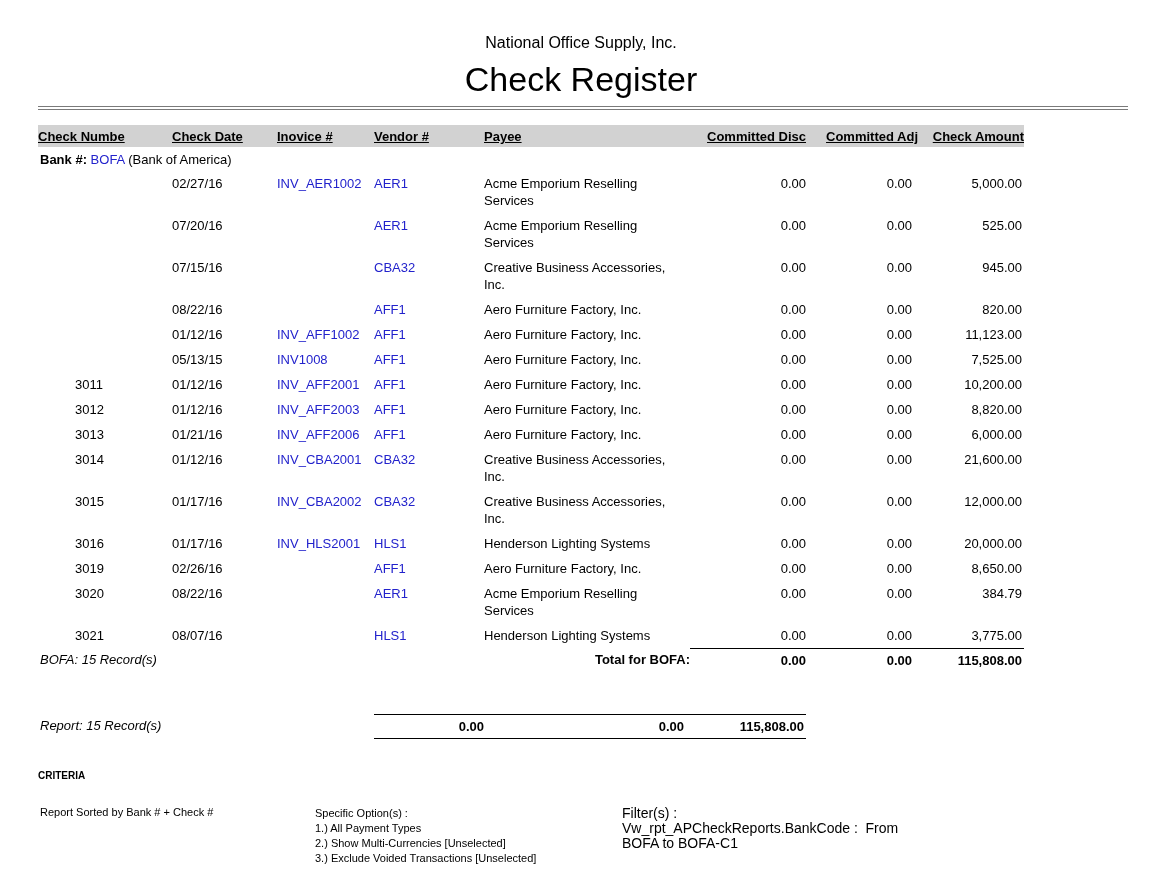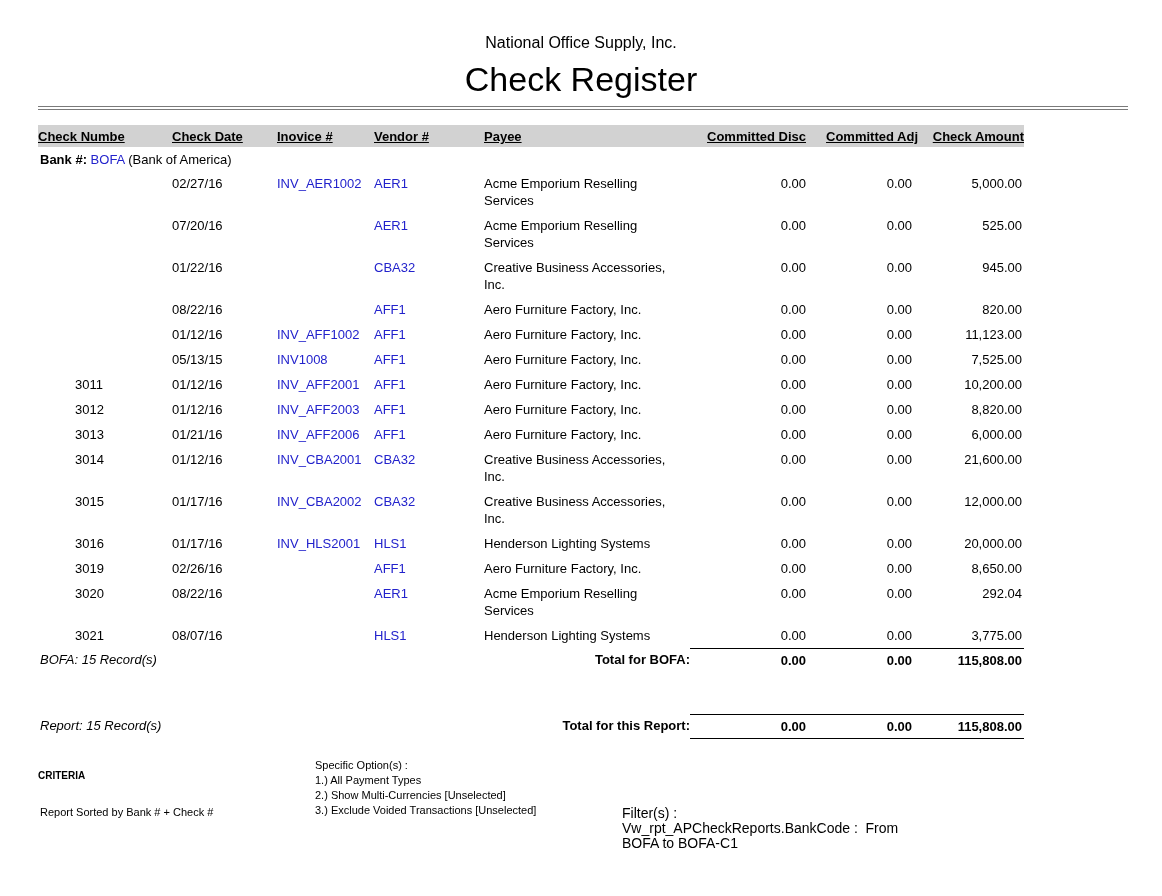--- a/index.html
+++ b/index.html
@@ -63,21 +63,21 @@
   .total-row .amt { font-weight: bold; text-align: right; }
   .line-top { border-top: 1px solid #000; }
   .line-bottom { border-bottom: 1px solid #000; }
   .report-total { margin-top: 42px; }
 
   .criteria-heading {
     position: absolute; left: 38px; top: 770px;
     font-size: 10px; font-weight: bold;
   }
   .sorted { position: absolute; left: 40px; top: 806px; font-size: 11px; }
-  .options { position: absolute; left: 315px; top: 758px; font-size: 11px; line-height: 15px; }
+  .options { position: absolute; left: 315px; top: 806px; font-size: 11px; line-height: 15px; }
   .filters {
     position: absolute; left: 622px; top: 806px; width: 300px;
     font-size: 14px; line-height: 15px;
   }
   .filters .fvalue { white-space: pre-wrap; }
 </style>
 </head>
 <body>
 
 <div class="page">
@@ -121,21 +121,21 @@
           <div class="cell-c2">07/20/16</div>
           <div class="cell-c3"></div>
           <div class="cell-c4">AER1</div>
           <div class="cell-c5">Acme Emporium Reselling Services</div>
           <div class="cell-c6">0.00</div>
           <div class="cell-c7">0.00</div>
           <div class="cell-c8">525.00</div>
         </div>
         <div class="grid row">
           <div class="cell-c1"></div>
-          <div class="cell-c2">01/22/16</div>
+          <div class="cell-c2">07/15/16</div>
           <div class="cell-c3"></div>
           <div class="cell-c4">CBA32</div>
           <div class="cell-c5">Creative Business Accessories, Inc.</div>
           <div class="cell-c6">0.00</div>
           <div class="cell-c7">0.00</div>
           <div class="cell-c8">945.00</div>
         </div>
         <div class="grid row">
           <div class="cell-c1"></div>
           <div class="cell-c2">08/22/16</div>
@@ -237,21 +237,21 @@
           <div class="cell-c8">8,650.00</div>
         </div>
         <div class="grid row">
           <div class="cell-c1">3020</div>
           <div class="cell-c2">08/22/16</div>
           <div class="cell-c3"></div>
           <div class="cell-c4">AER1</div>
           <div class="cell-c5">Acme Emporium Reselling Services</div>
           <div class="cell-c6">0.00</div>
           <div class="cell-c7">0.00</div>
-          <div class="cell-c8">292.04</div>
+          <div class="cell-c8">384.79</div>
         </div>
         <div class="grid row">
           <div class="cell-c1">3021</div>
           <div class="cell-c2">08/07/16</div>
           <div class="cell-c3"></div>
           <div class="cell-c4">HLS1</div>
           <div class="cell-c5">Henderson Lighting Systems</div>
           <div class="cell-c6">0.00</div>
           <div class="cell-c7">0.00</div>
           <div class="cell-c8">3,775.00</div>
@@ -261,21 +261,20 @@
     <div class="grid total-row">
       <div class="records">BOFA: 15 Record(s)</div>
       <div class="tlabel">Total for BOFA:</div>
       <div class="amt line-top">0.00</div>
       <div class="amt line-top pr6">0.00</div>
       <div class="amt line-top pr2">115,808.00</div>
     </div>
 
     <div class="grid total-row report-total">
       <div class="records">Report: 15 Record(s)</div>
-      <div class="tlabel">Total for this Report:</div>
       <div class="amt line-top line-bottom">0.00</div>
       <div class="amt line-top line-bottom pr6">0.00</div>
       <div class="amt line-top line-bottom pr2">115,808.00</div>
     </div>
 
   </div>
 
   <div class="criteria-heading">CRITERIA</div>
 
   <div class="sorted">Report Sorted by Bank # + Check #</div>

